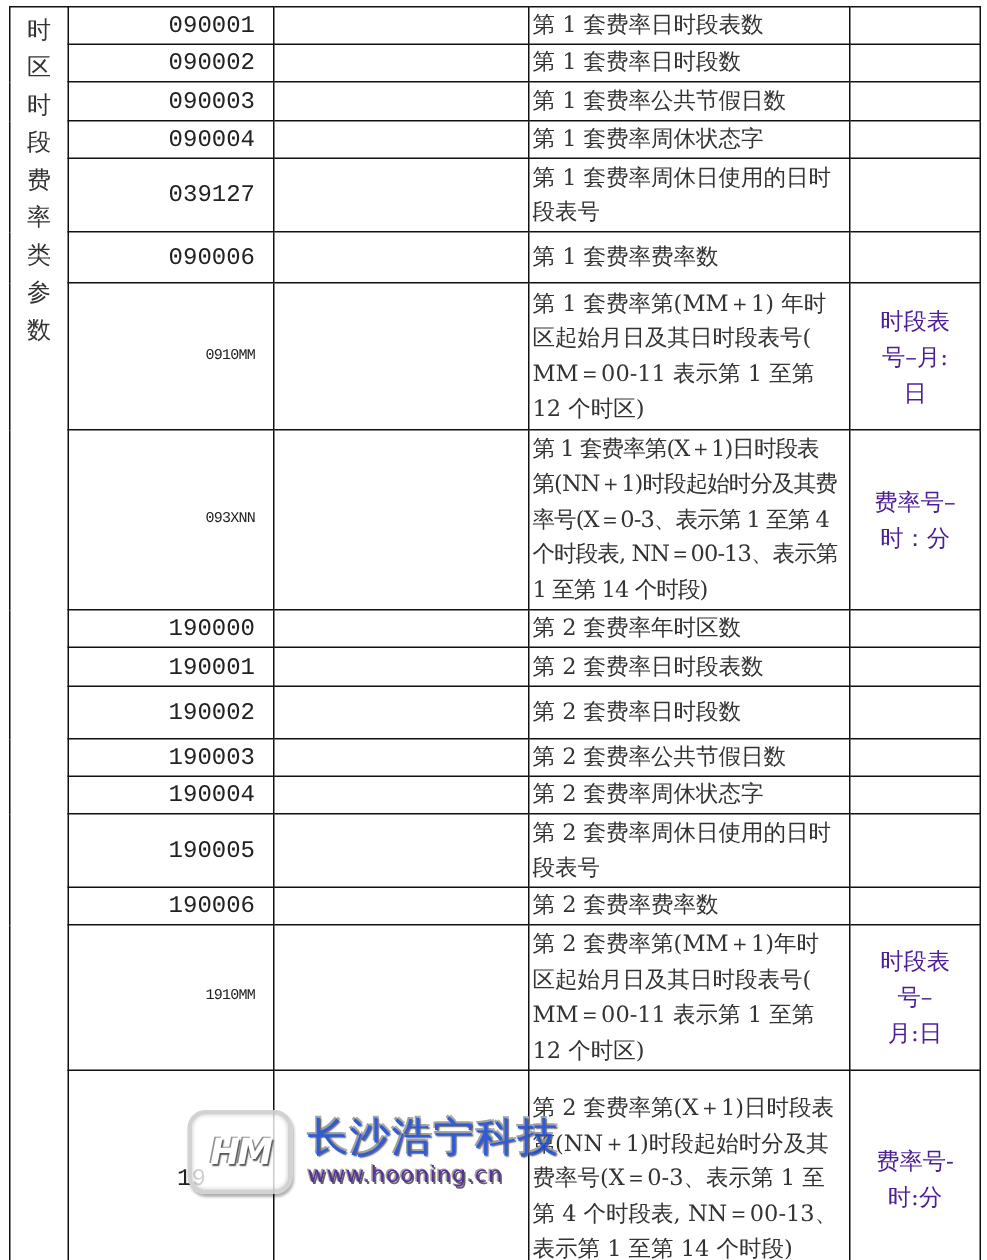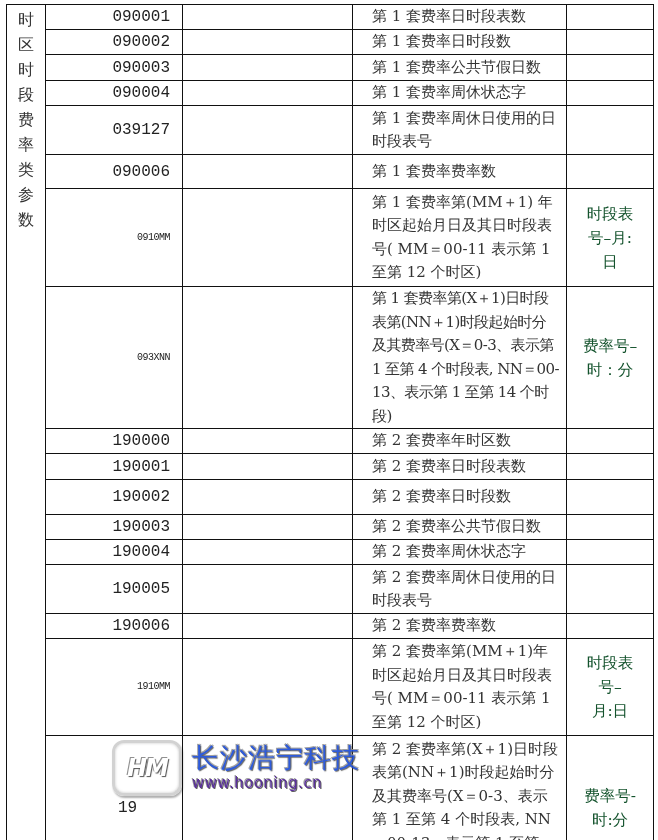--- a/index.html
+++ b/index.html
@@ -53,38 +53,38 @@
       padding-right: 12px;
       font-family: Liberation Mono, monospace;
       font-size: 16px;
       color: #222;
     }
     td.code.narrow {
       font-size: 10px;
       letter-spacing: -0.5px;
     }
     td.desc {
-      padding-left: 19px;
+      padding-left: 2px;
       padding-right: 6px;
       color: #333;
       font-size: 15px;
       line-height: 23.5px;
     }
     td.unit {
       text-align: center;
-      color: #14532d;
+      color: #4c1d95;
       font-size: 15.5px;
       line-height: 24px;
       padding: 0 6px;
     }
     .unit-line { display: block; }
 
     .watermark {
       position: absolute;
-      left: 112px;
+      left: 125px;
       top: 740px;
       display: flex;
       align-items: center;
       pointer-events: none;
       opacity: 0.92;
     }
     .wm-logo {
       width: 64px;
       height: 50px;
       border: 3px solid #cfcfcf;

